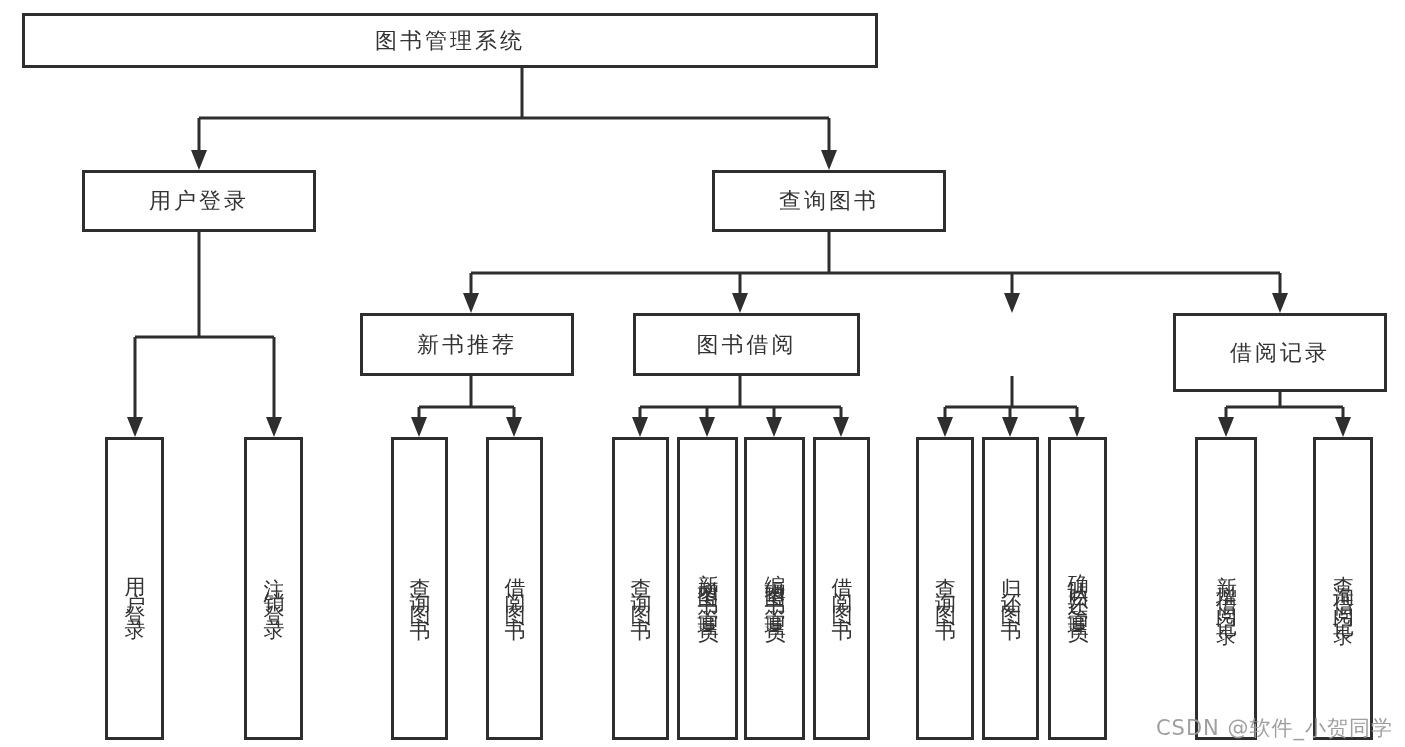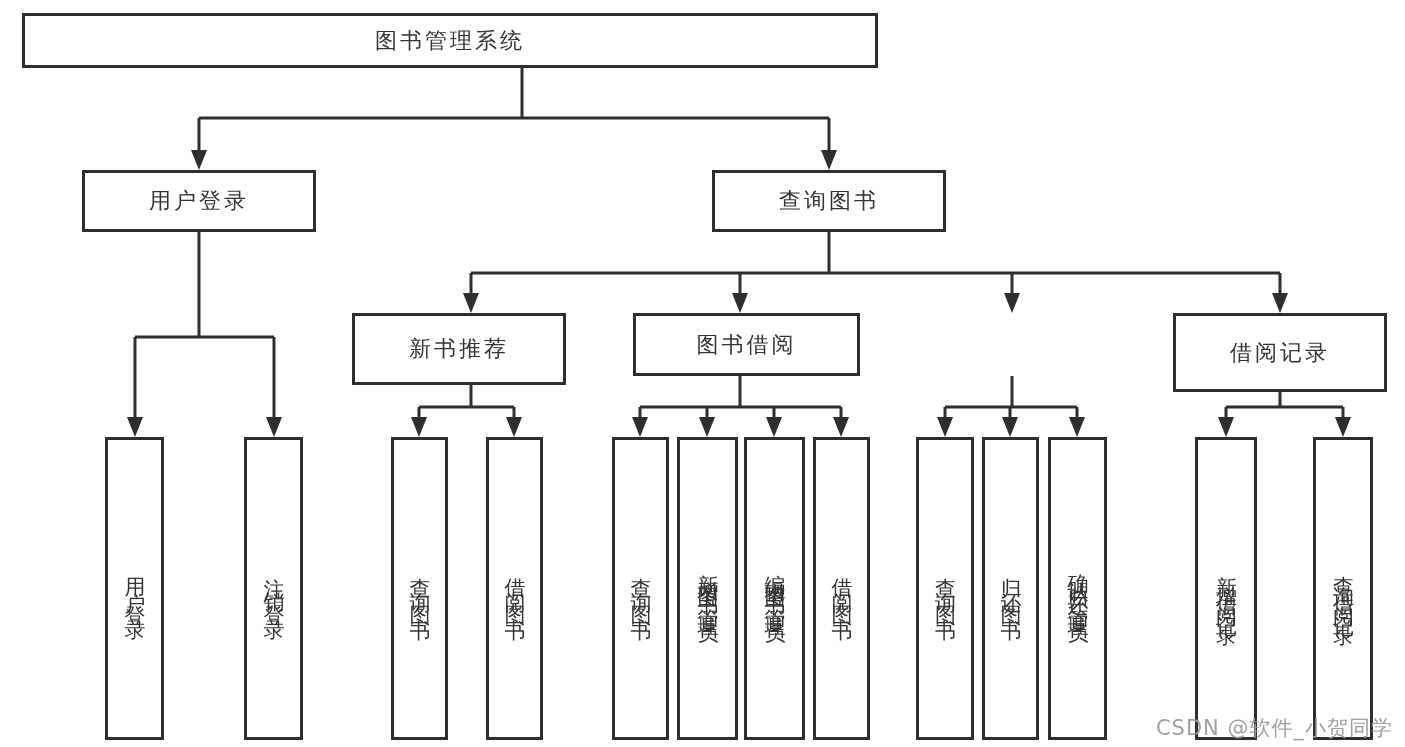--- a/index.html
+++ b/index.html
@@ -60,21 +60,21 @@
     <span class="hlabel">图书管理系统</span>
   </div>
 
   <div class="box" style="left:82px;top:170px;width:234px;height:62px">
     <span class="hlabel">用户登录</span>
   </div>
   <div class="box" style="left:712px;top:170px;width:234px;height:62px">
     <span class="hlabel">查询图书</span>
   </div>
 
-  <div class="box" style="left:352px;top:313px;width:214px;height:72px">
+  <div class="box" style="left:360px;top:313px;width:214px;height:63px">
     <span class="hlabel">新书推荐</span>
   </div>
   <div class="box" style="left:633px;top:313px;width:227px;height:63px">
     <span class="hlabel">图书借阅</span>
   </div>
   <div class="box" style="left:1173px;top:313px;width:214px;height:79px">
     <span class="hlabel">借阅记录</span>
   </div>
 
   <div class="box leaf" style="left:105px;top:437px;width:59px;height:303px">

